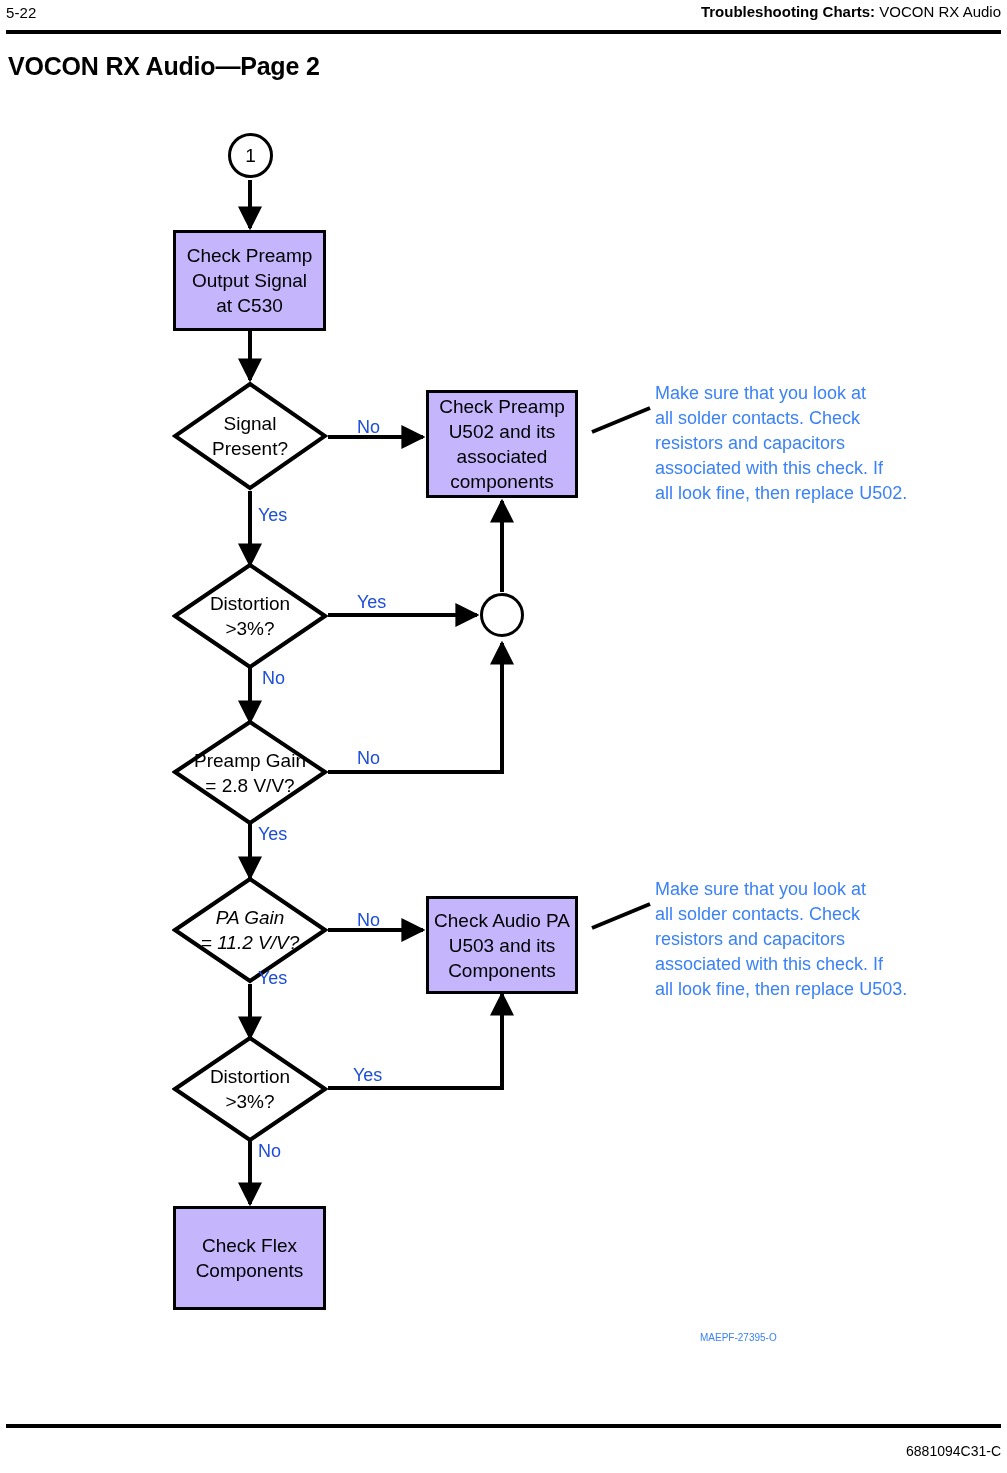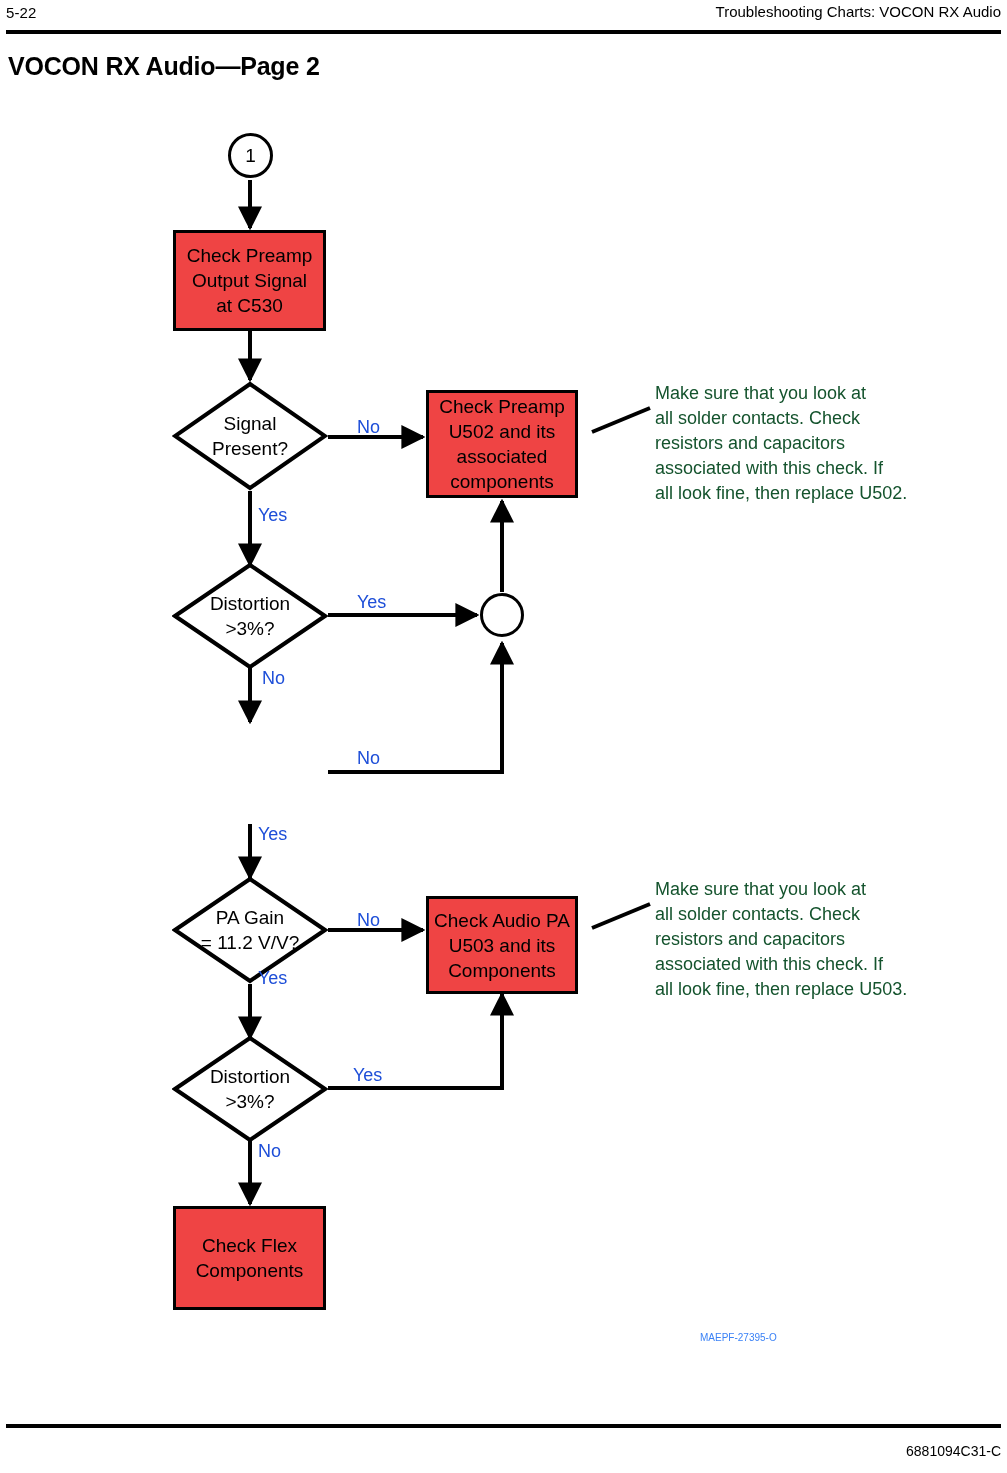--- a/index.html
+++ b/index.html
@@ -29,21 +29,21 @@
     font-size: 15px;
     letter-spacing: .1px;
     white-space: nowrap;
   }
   .hdr-right {
     position: absolute;
     right: 6px; top: 3px;
     font-size: 15px;
     white-space: nowrap;
   }
-  .hdr-right .hdr-strong { font-weight: normal; margin-top: 32px; }
+  .hdr-right .hdr-strong { font-weight: bold; margin-top: 32px; }
 
   .rule-top {
     position: absolute;
     left: 6px; top: 30px;
     width: 995px;
     height: 4px;
     background: #000;
   }
   .rule-bottom {
     position: absolute;
@@ -93,21 +93,21 @@
     display: flex;
     align-items: center;
     justify-content: center;
     text-align: center;
     font-size: 19px;
     line-height: 25px;
     color: #000;
   }
   .node.box {
     border: 3px solid #000;
-    background: #ef4444;
+    background: #c4b5fd;
   }
   .node-label { white-space: pre-line; }
 
   .connector-circle {
     position: absolute;
     box-sizing: border-box;
     border: 3px solid #000;
     border-radius: 50%;
     background: #fff;
   }
@@ -145,21 +145,21 @@
     font-size: 18px;
     white-space: nowrap;
     color: #1d4ed8;
   }
 
   .note {
     position: absolute;
     font-size: 18px;
     line-height: 25px;
     white-space: pre-line;
-    color: #14532d;
+    color: #3b82f6;
   }
 
   .partnum {
     position: absolute;
     font-size: 10px;
     white-space: nowrap;
     color: #3b82f6;
   }
 </style>
 </head>
@@ -242,22 +242,29 @@
   <div class="diamond-wrap" style="left:172px; top:562px; width:156px; height:108px;">
     <svg width="156" height="108">
       <polygon points="78,3 153,54 78,105 3,54" fill="#fff" stroke="#000" stroke-width="4"></polygon>
     </svg>
     <div class="diamond-text">Distortion
 &gt;3%?</div>
   </div>
 
   <div class="connector-circle" style="left:480px; top:593px; width:44px; height:44px;"></div>
 
-
-  <div class="diamond-wrap" style="left:172px; top:876px; width:156px; height:108px;">
+  <div class="diamond-wrap" style="left:172px; top:719px; width:156px; height:107px;">
+    <svg width="156" height="107">
+      <polygon points="78,3 153,53 78,104 3,53" fill="#fff" stroke="#000" stroke-width="4"></polygon>
+    </svg>
+    <div class="diamond-text" style="width:176px; left:-10px;">Preamp Gain
+= 2.8 V/V?</div>
+  </div>
+
+  <div class="diamond-wrap" style="left:172px; top:876px; width:156px; height:108px;font-style:italic;">
     <svg width="156" height="108">
       <polygon points="78,3 153,54 78,105 3,54" fill="#fff" stroke="#000" stroke-width="4"></polygon>
     </svg>
     <div class="diamond-text" style="width:176px; left:-10px;">PA Gain
 = 11.2 V/V?</div>
   </div>
 
   <div class="node box" style="left:426px; top:896px; width:152px; height:98px;">
     <span class="node-label">Check Audio PA
 U503 and its

